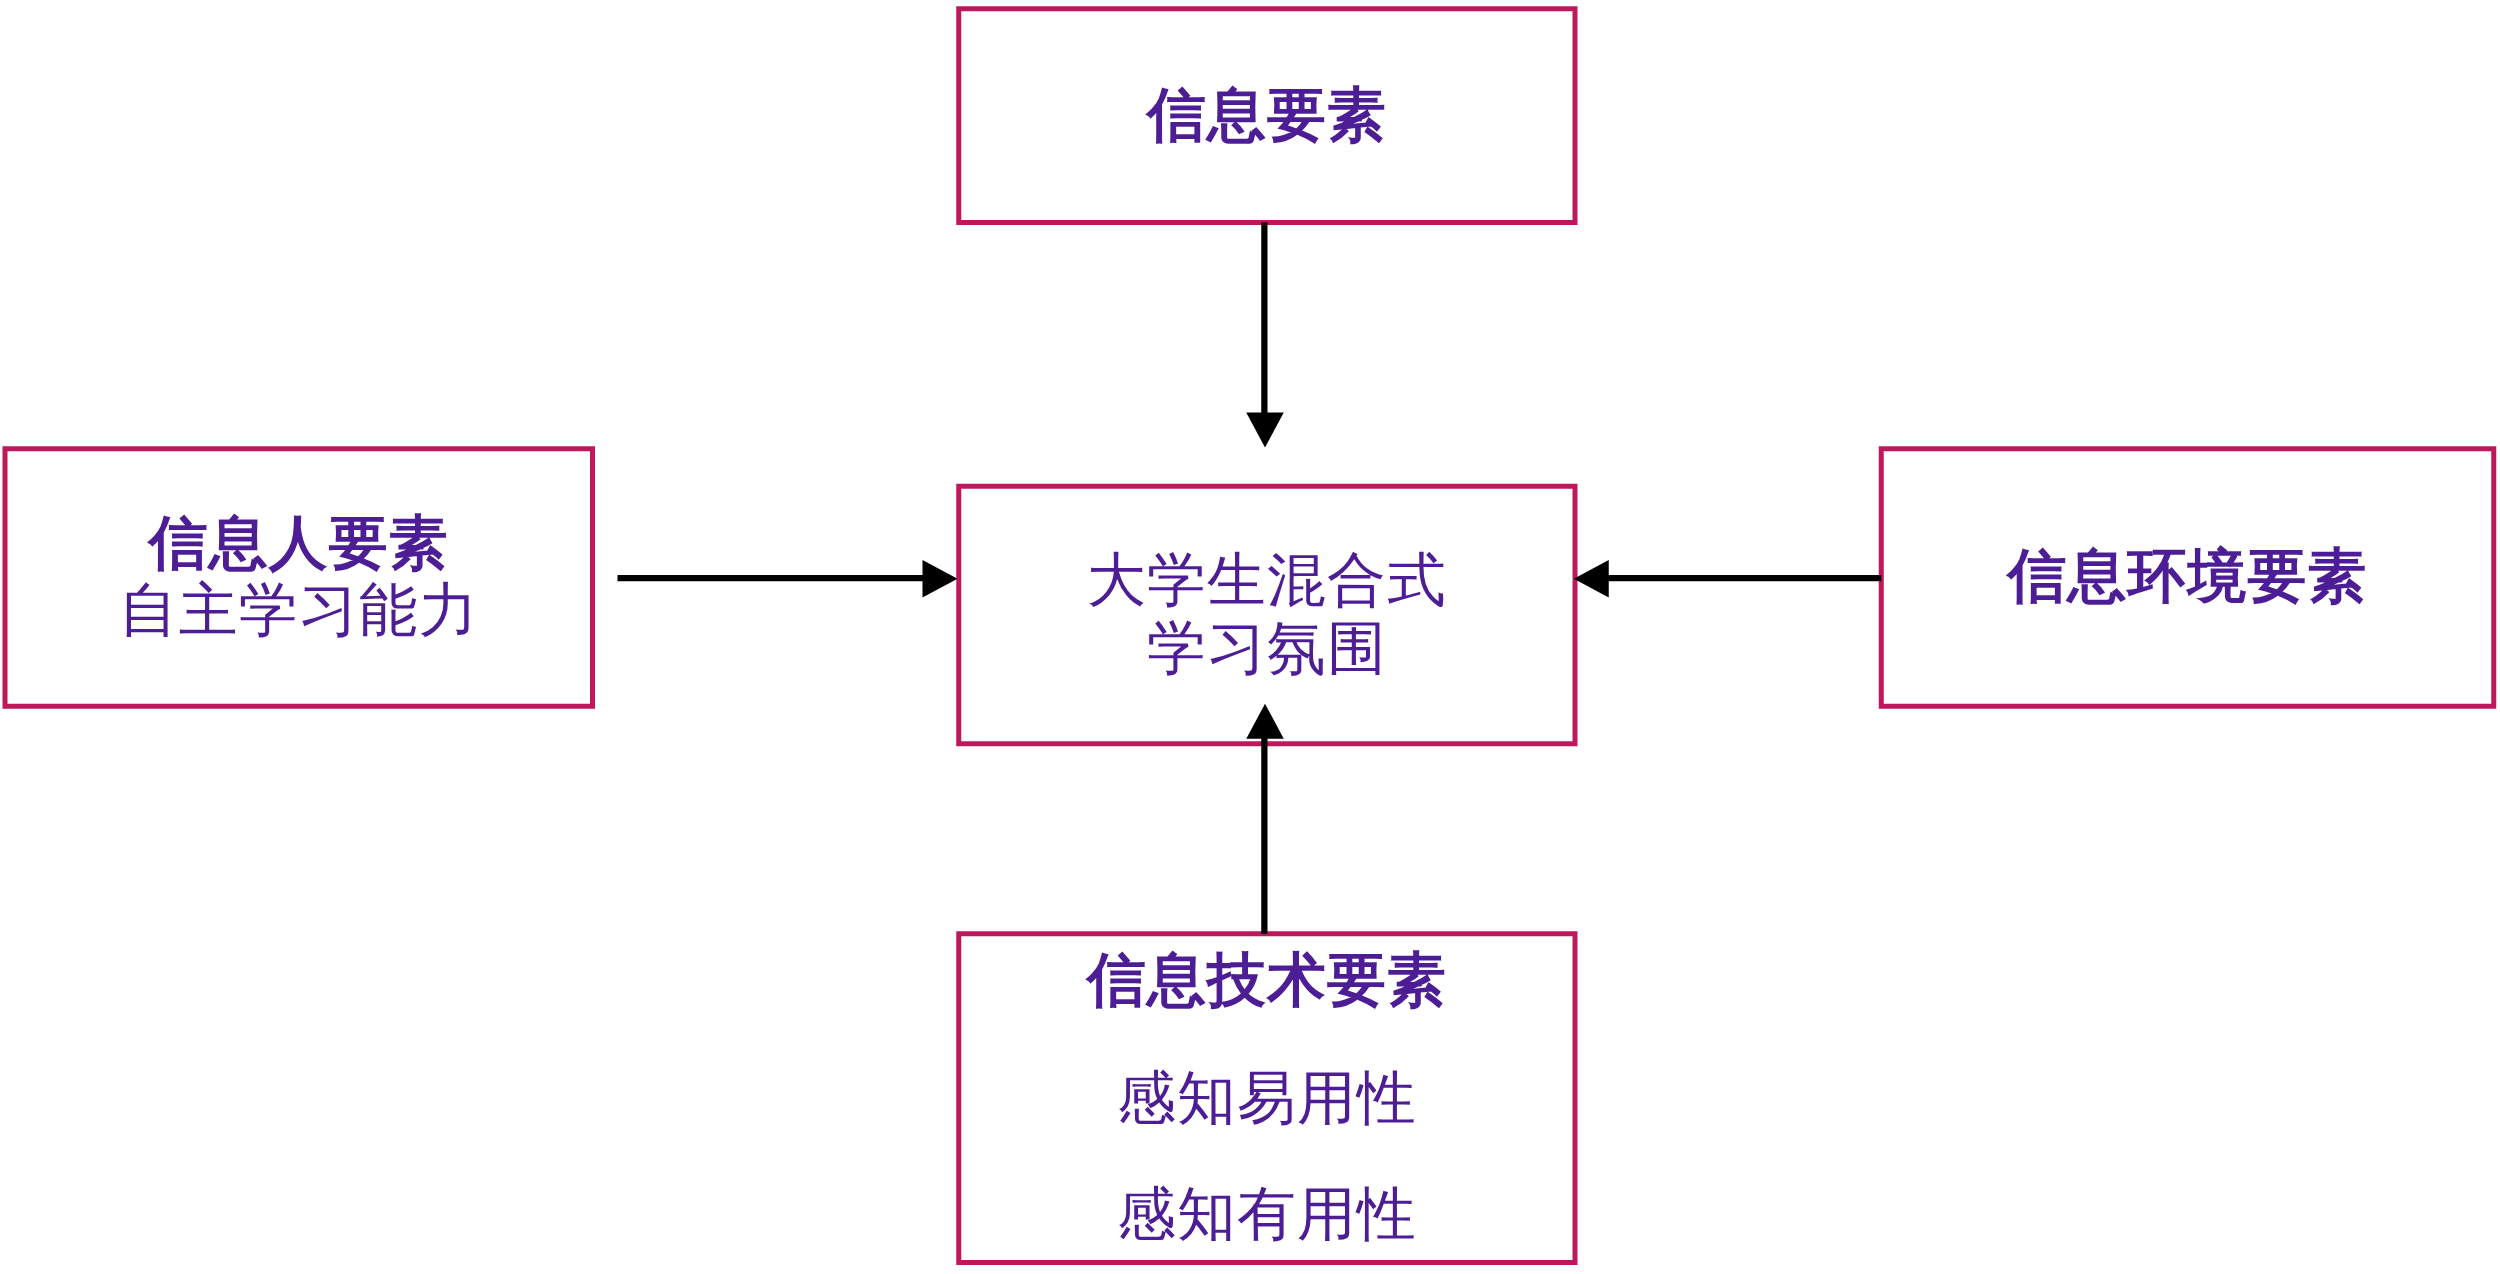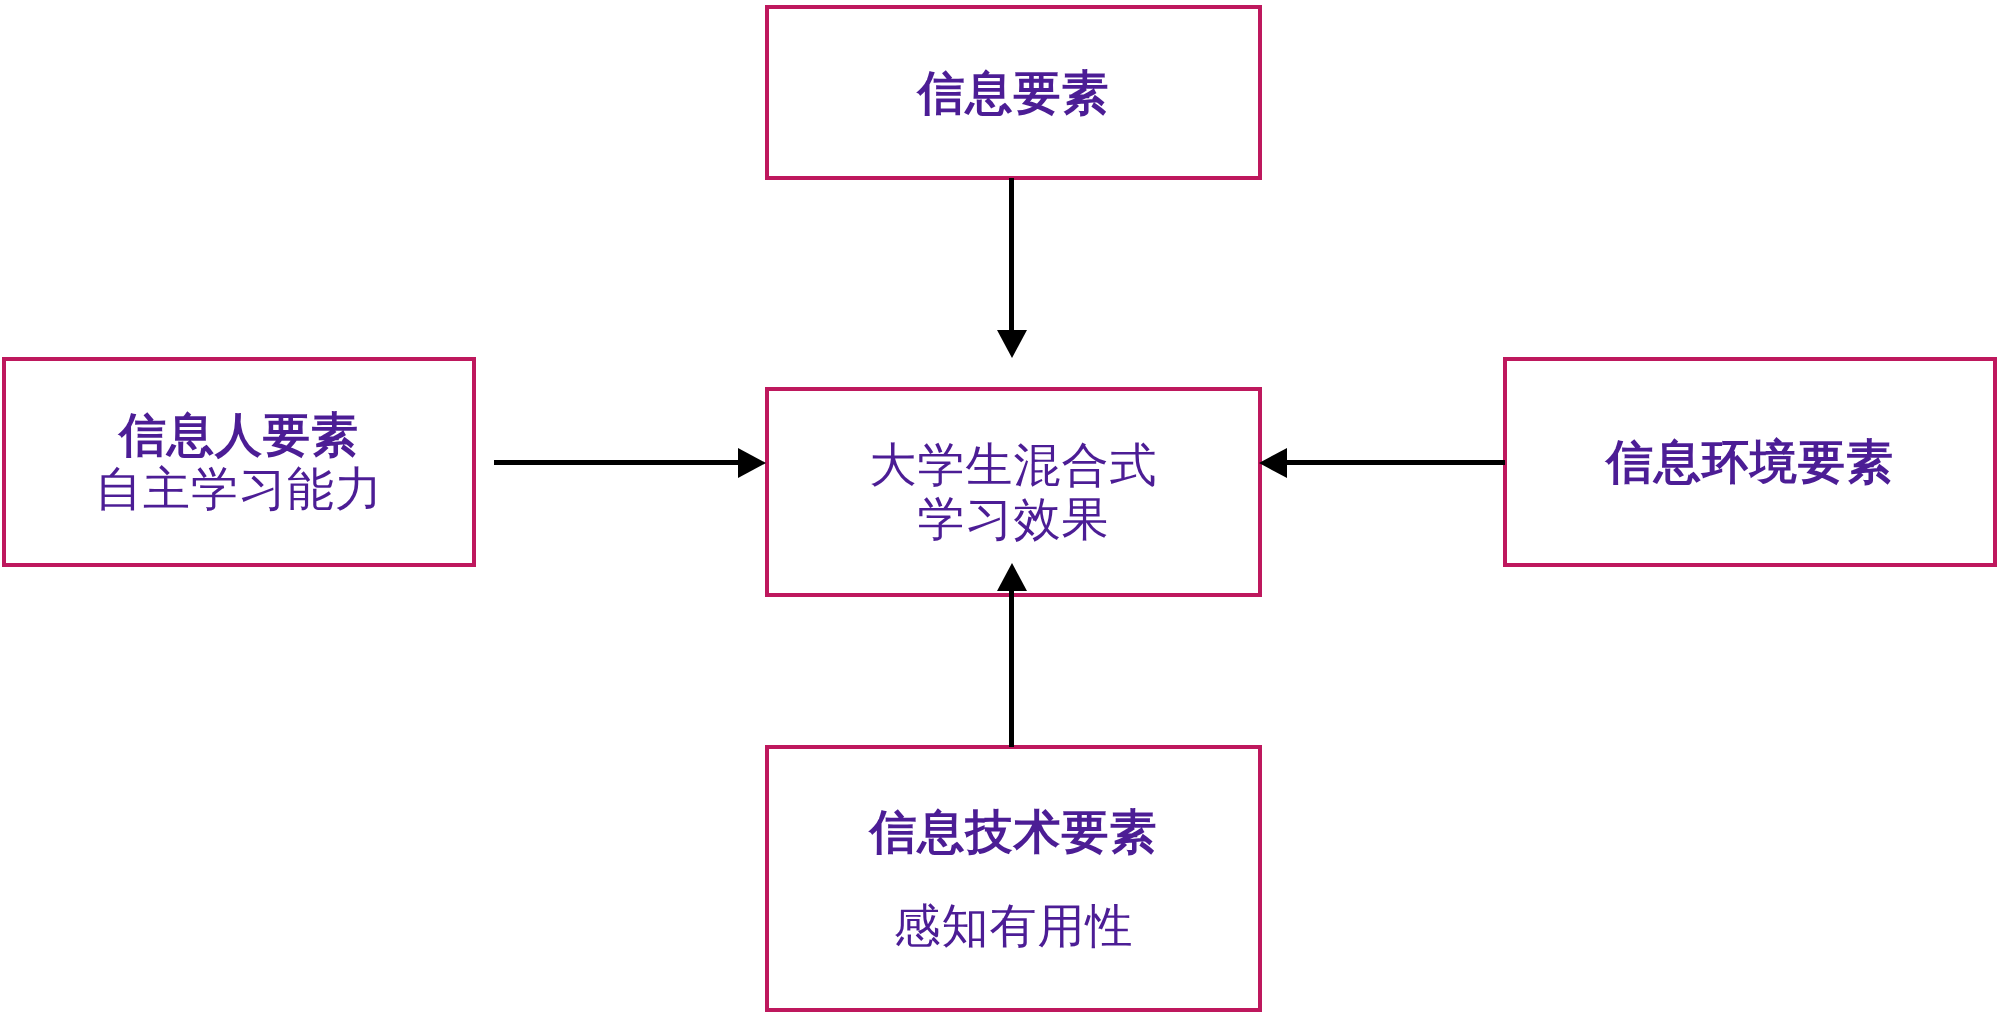--- a/index.html
+++ b/index.html
@@ -120,29 +120,30 @@
     <div class="line-bold">信息要素</div>
   </div>
 
   <div class="node" id="node-left">
     <div class="line-bold">信息人要素</div>
     <div class="line-reg">自主学习能力</div>
   </div>
 
   <div class="node" id="node-center">
     <div class="line-reg">大学生混合式</div>
-    <div class="line-reg">学习效果</div>
+    <div class="line-reg">学习氛围</div>
   </div>
 
   <div class="node" id="node-right">
     <div class="line-bold">信息环境要素</div>
   </div>
 
   <div class="node" id="node-bottom">
     <div class="line-bold">信息技术要素</div>
+    <div class="line-reg">感知易用性</div>
     <div class="line-reg">感知有用性</div>
   </div>
 
   <div class="arrow" id="arrow-top">
     <div class="shaft-v"></div>
     <div class="head head-down"></div>
   </div>
 
   <div class="arrow" id="arrow-bottom">
     <div class="shaft-v"></div>

